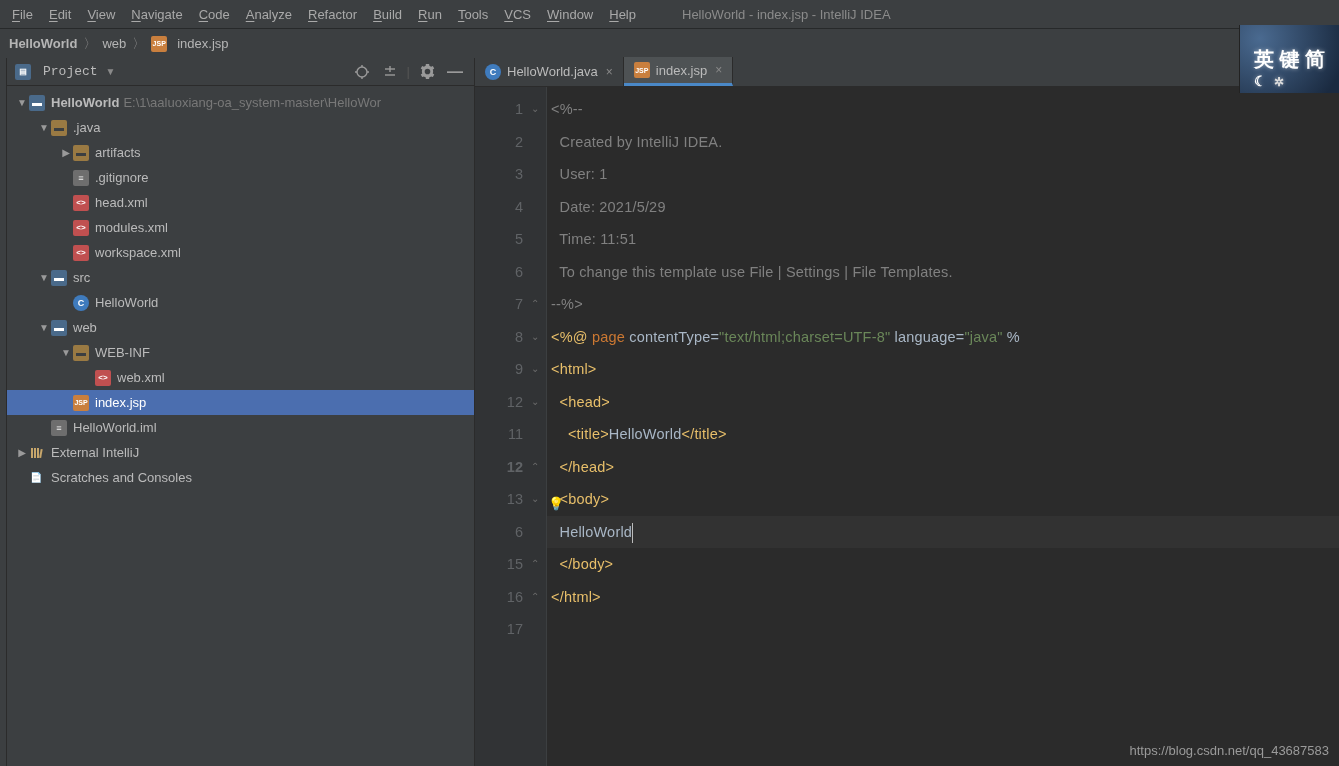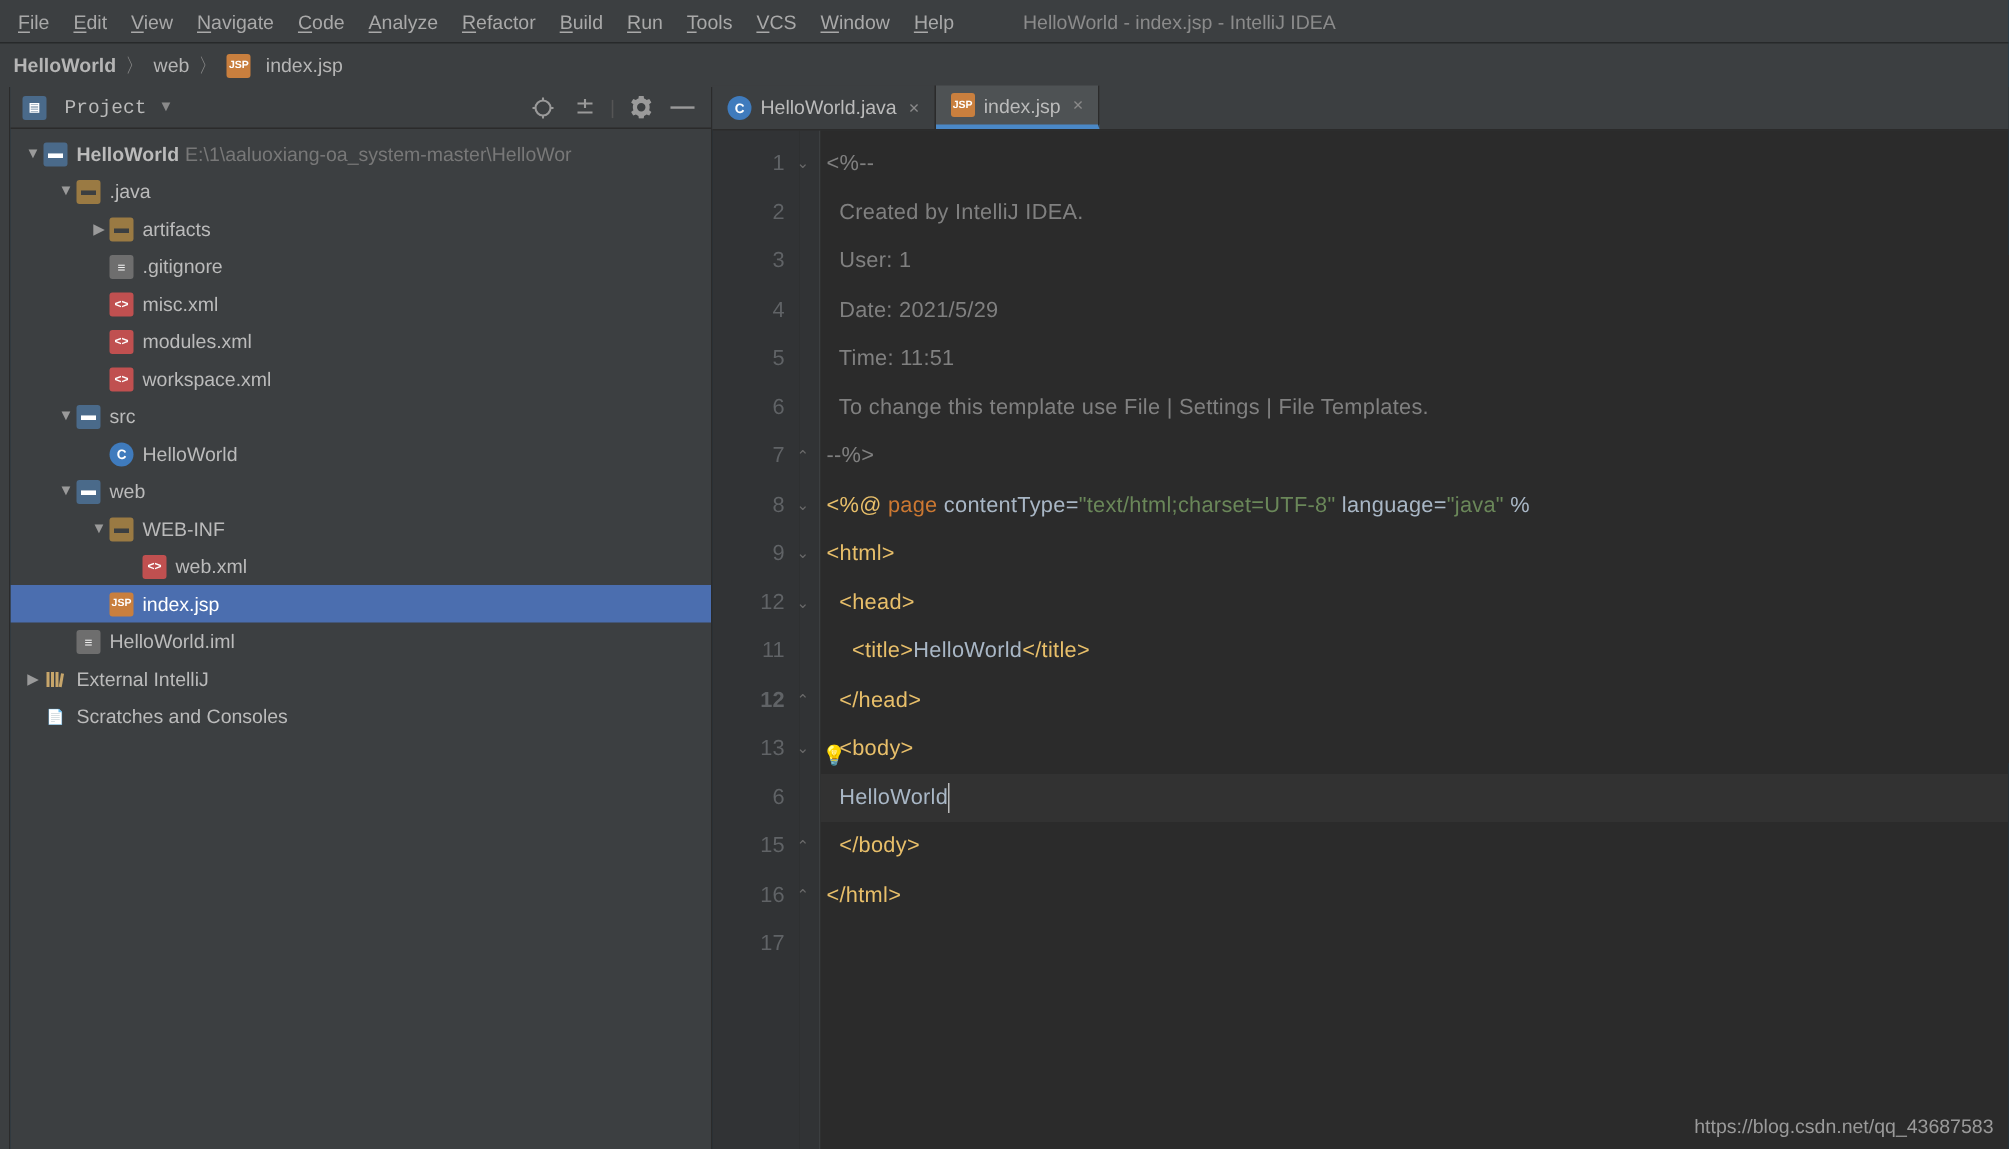--- a/index.html
+++ b/index.html
@@ -149,21 +149,21 @@
             <span class="name">artifacts</span>
           </div>
           <div class="tree-row" style="padding-left: 52px;">
             <span class="exp"></span>
             <span class="file-ico ico-file">≡</span>
             <span class="name">.gitignore</span>
           </div>
           <div class="tree-row" style="padding-left: 52px;">
             <span class="exp"></span>
             <span class="file-ico ico-xml">&lt;&gt;</span>
-            <span class="name">misc.xml</span>
+            <span class="name">head.xml</span>
           </div>
           <div class="tree-row" style="padding-left: 52px;">
             <span class="exp"></span>
             <span class="file-ico ico-xml">&lt;&gt;</span>
             <span class="name">modules.xml</span>
           </div>
           <div class="tree-row" style="padding-left: 52px;">
             <span class="exp"></span>
             <span class="file-ico ico-xml">&lt;&gt;</span>
             <span class="name">workspace.xml</span>
@@ -267,14 +267,19 @@
             <span class="collapse-mark" style="top: 471px; position: absolute;">⌃</span>
             <span class="collapse-mark" style="top: 503.5px; position: absolute;">⌃</span>
           </div>
         <div class="code" id="code"><div class="hl-bg" style="top: 428.5px;"></div><div class="line" style="position: relative;"><span class="c-comment">&lt;%--</span></div><div class="line" style="position: relative;"><span class="c-comment">  Created by IntelliJ IDEA.</span></div><div class="line" style="position: relative;"><span class="c-comment">  User: 1</span></div><div class="line" style="position: relative;"><span class="c-comment">  Date: 2021/5/29</span></div><div class="line" style="position: relative;"><span class="c-comment">  Time: 11:51</span></div><div class="line" style="position: relative;"><span class="c-comment">  To change this template use File | Settings | File Templates.</span></div><div class="line" style="position: relative;"><span class="c-comment">--%&gt;</span></div><div class="line" style="position: relative;"><span class="c-tag">&lt;%@ </span><span class="c-key">page</span><span class=""> contentType</span><span class="">=</span><span class="c-str">"text/html;charset=UTF-8"</span><span class=""> language</span><span class="">=</span><span class="c-str">"java"</span><span class=""> %</span></div><div class="line" style="position: relative;"><span class="c-tag">&lt;html&gt;</span></div><div class="line" style="position: relative;"><span class="">  </span><span class="c-tag">&lt;head&gt;</span></div><div class="line" style="position: relative;"><span class="">    </span><span class="c-tag">&lt;title&gt;</span><span class="">HelloWorld</span><span class="c-tag">&lt;/title&gt;</span></div><div class="line" style="position: relative;"><span class="">  </span><span class="c-tag">&lt;/head&gt;</span></div><div class="line" style="position: relative;"><span class="bulb" style="top: 5px;">💡</span><span class="">  </span><span class="c-tag">&lt;body&gt;</span></div><div class="line" style="position: relative;"><span class="">  HelloWorld</span><span class="caret"></span></div><div class="line" style="position: relative;"><span class="">  </span><span class="c-tag">&lt;/body&gt;</span></div><div class="line" style="position: relative;"><span class="c-tag">&lt;/html&gt;</span></div><div class="line" style="position: relative;"><span class=""></span></div></div>
       </div>
     </div>
   </div>
 
   <div class="watermark">https://blog.csdn.net/qq_43687583</div>
 
+  <div class="overlay-badge">
+    <span>英 键 简</span>
+    <span class="moon">☾</span>
+    <span class="gear">✲</span>
+  </div>
 
 </div>
 
 </body></html>

